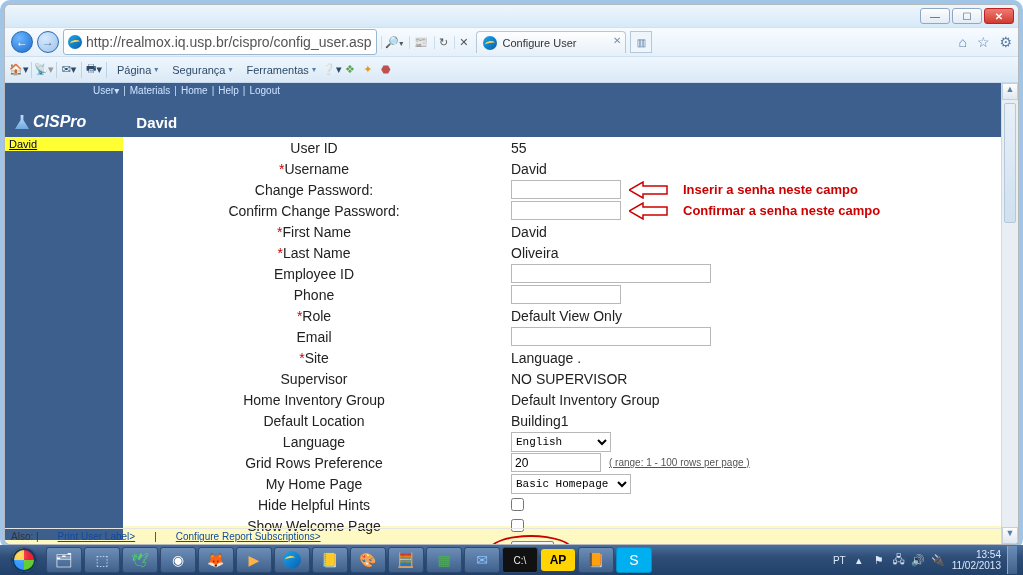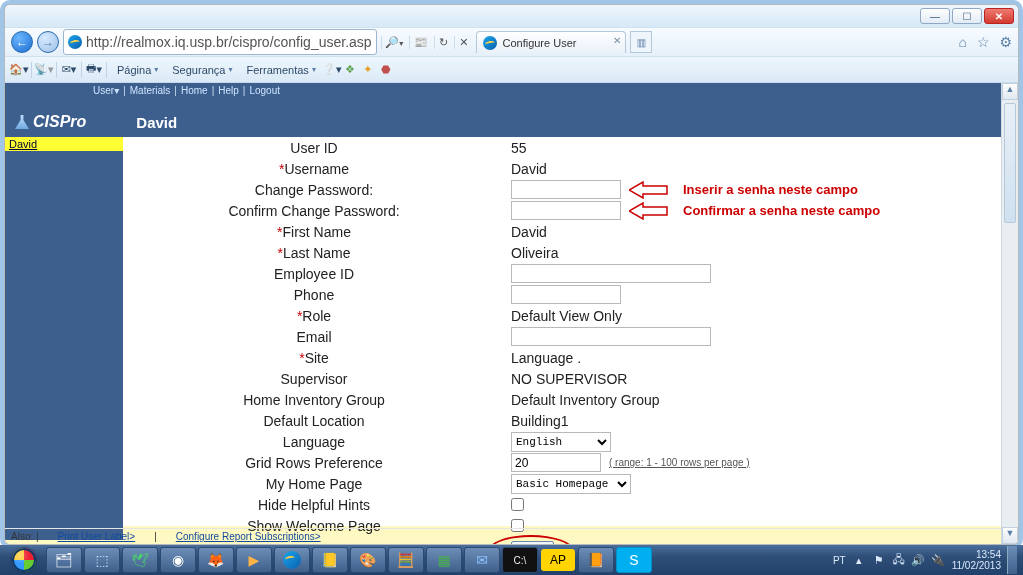--- a/index.html
+++ b/index.html
@@ -72,21 +72,21 @@
 
 .taskbar{ position:absolute; left:0; right:0; bottom:0; height:30px; background:linear-gradient(#4b6e9b,#2e4e78 40%,#21416b); display:flex; align-items:center; padding:0 4px; gap:2px;}
 .start{ width:40px; height:28px; border-radius:4px; display:flex; align-items:center; justify-content:center;}
 .orb{ width:24px; height:24px; border-radius:50%; background:radial-gradient(circle at 35% 30%, #fff4, #0000 40%), conic-gradient(#e23 0 25%, #6c3 0 50%, #39f 0 75%, #fc3 0); box-shadow: inset 0 0 0 2px #123a66, 0 0 2px #000a;}
 .tb-ico{ width:36px; height:26px; border-radius:3px; display:flex; align-items:center; justify-content:center; background:linear-gradient(#6b8db6,#3f608b); border:1px solid #2c4a72; color:#fff; font-size:14px;}
 .tb-ico.plain{ background:transparent; border-color:transparent;}
 .tray{ margin-left:auto; display:flex; align-items:center; gap:6px; color:#dbe9fb; font-size:10px; padding-right:2px;}
 .tray .clock{ text-align:right; line-height:11px;}
 .tray .ico{ width:14px; height:14px; display:flex; align-items:center; justify-content:center; font-size:11px;}
 .showdesk{ width:10px; height:28px; background:linear-gradient(#6b8db6,#3f608b); border-left:1px solid #8ab;}
-.tb-ap{ background:#ffd400; color:#000; font-weight:normal; font-size:12px; width:47px; height:22px; border-radius:3px; display:flex; align-items:center; justify-content:center;}
+.tb-ap{ background:#ffd400; color:#000; font-weight:bold; font-size:12px; width:47px; height:22px; border-radius:3px; display:flex; align-items:center; justify-content:center;}
 </style>
 </head>
 <body>
 
 <div class="win-frame">
 
   <div class="titlebar">
     <div class="win-btn">
         <span>—</span>
       </div>

